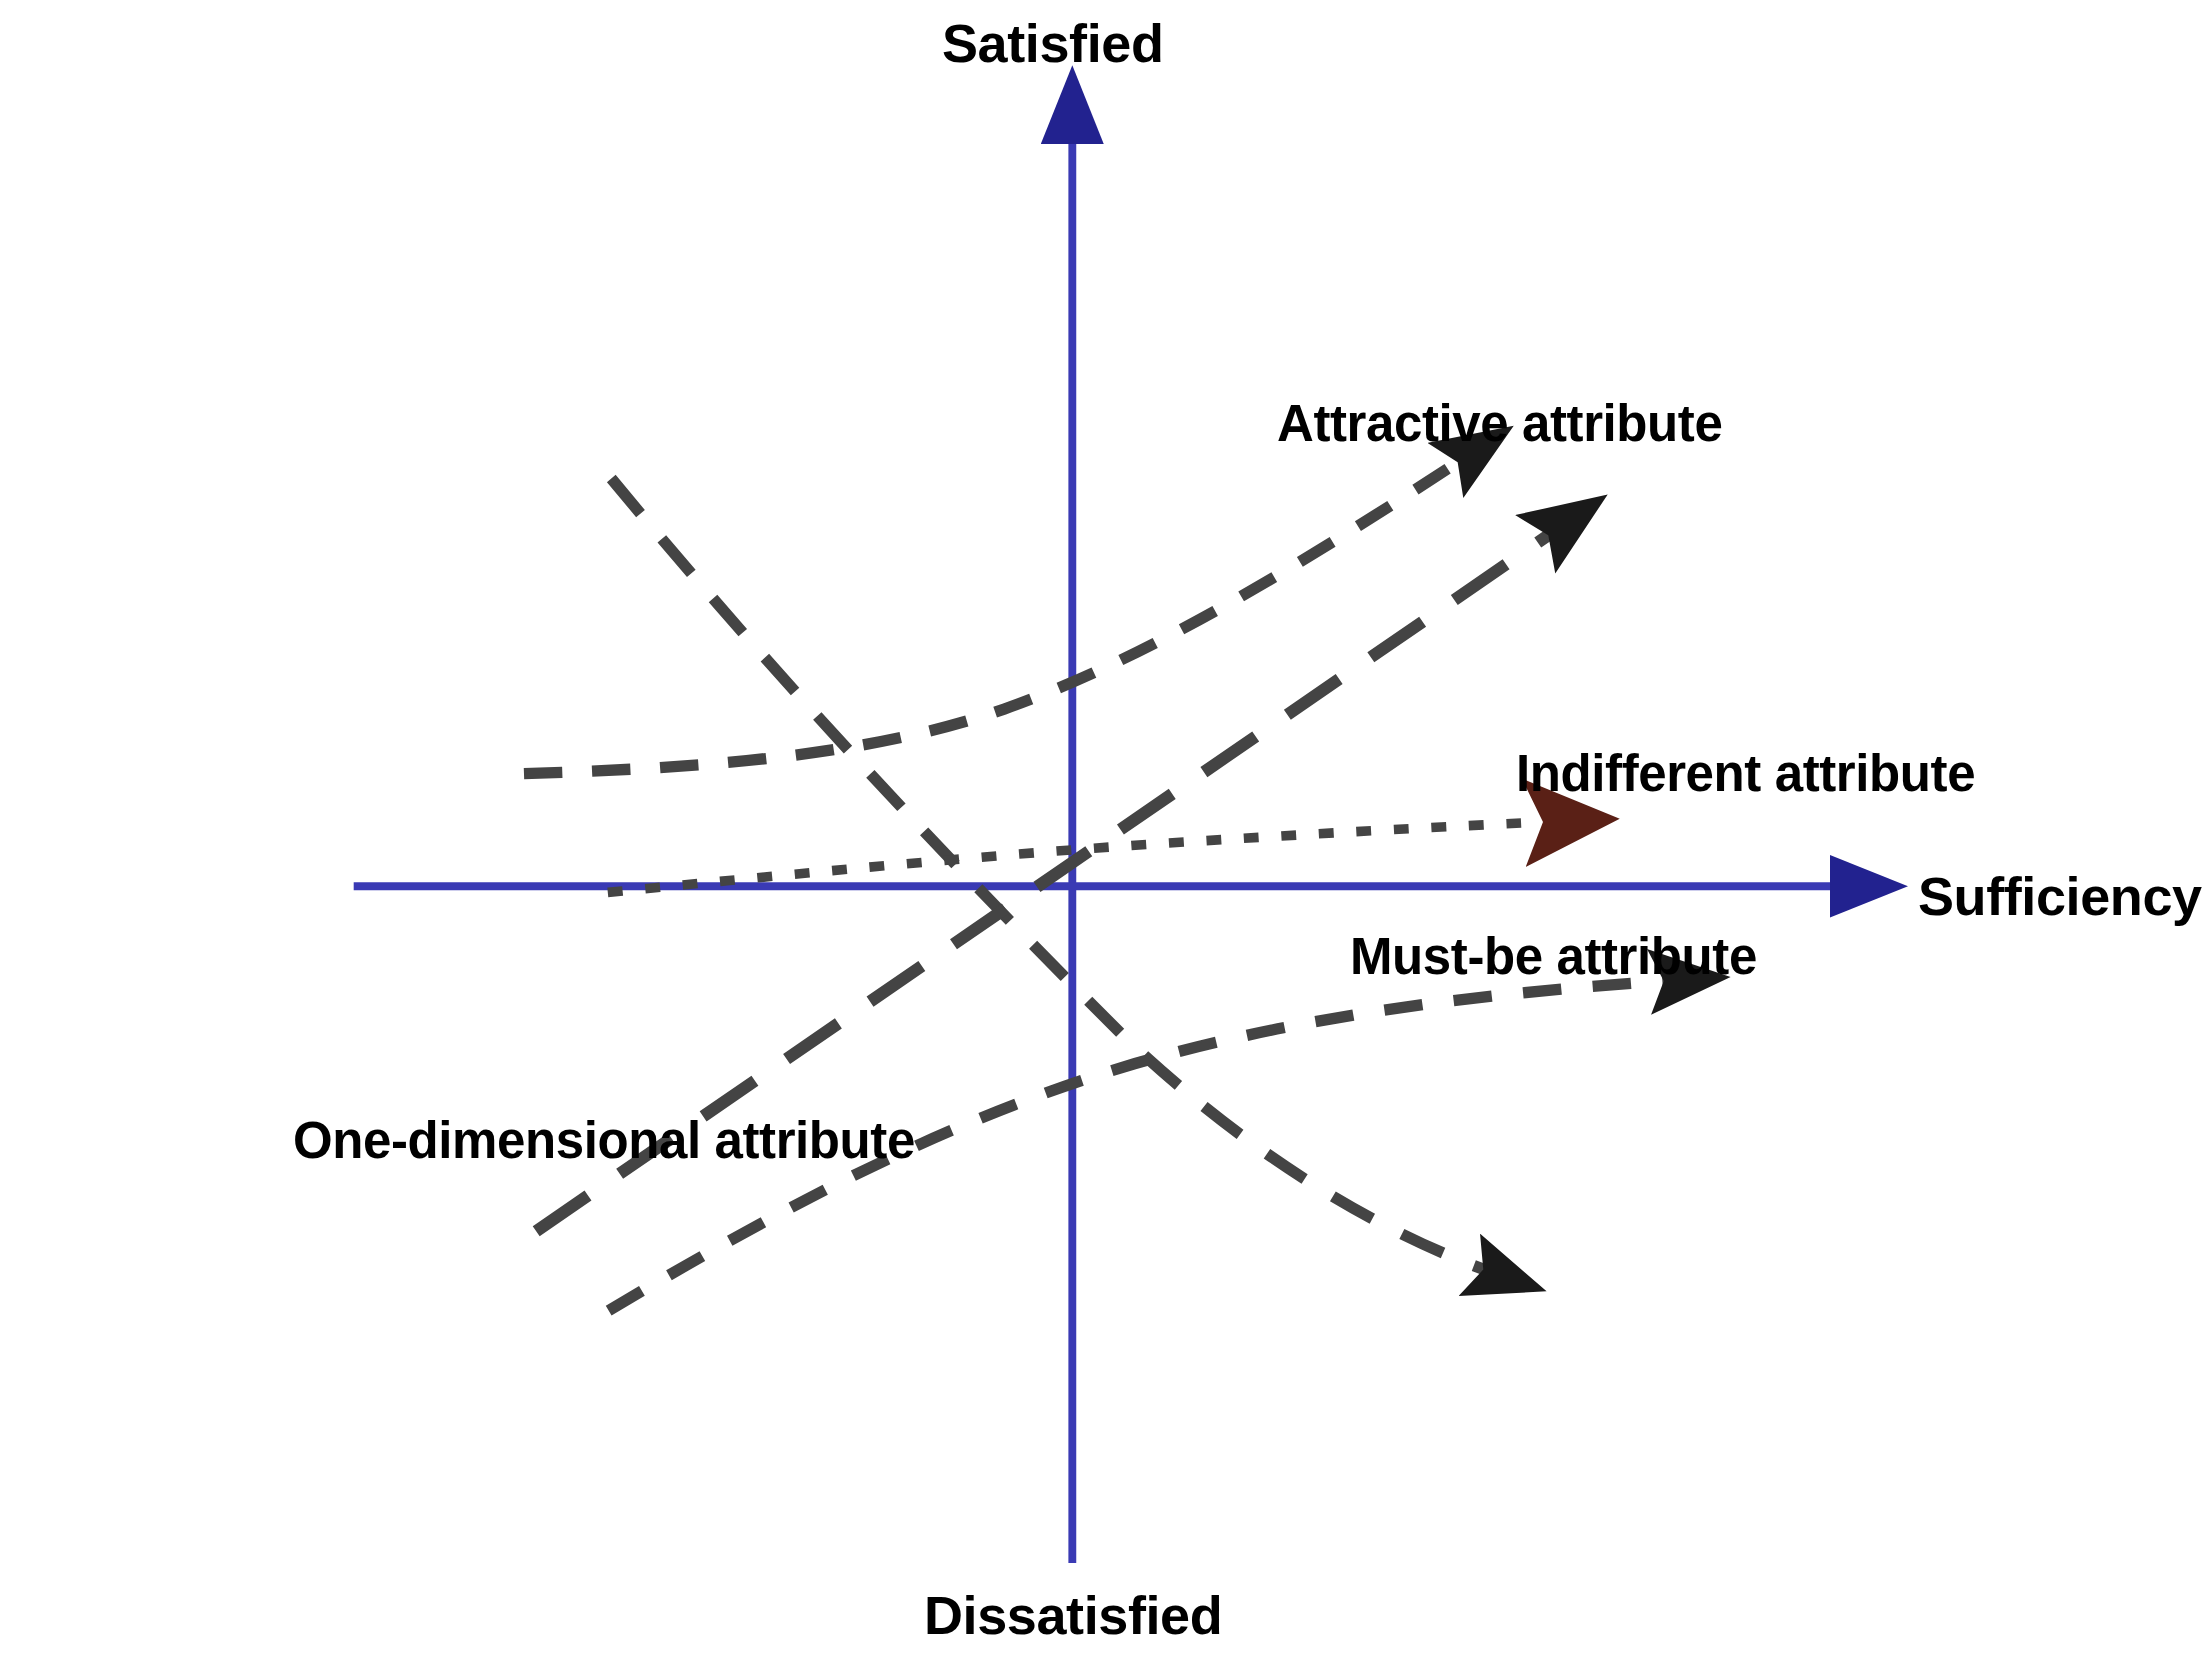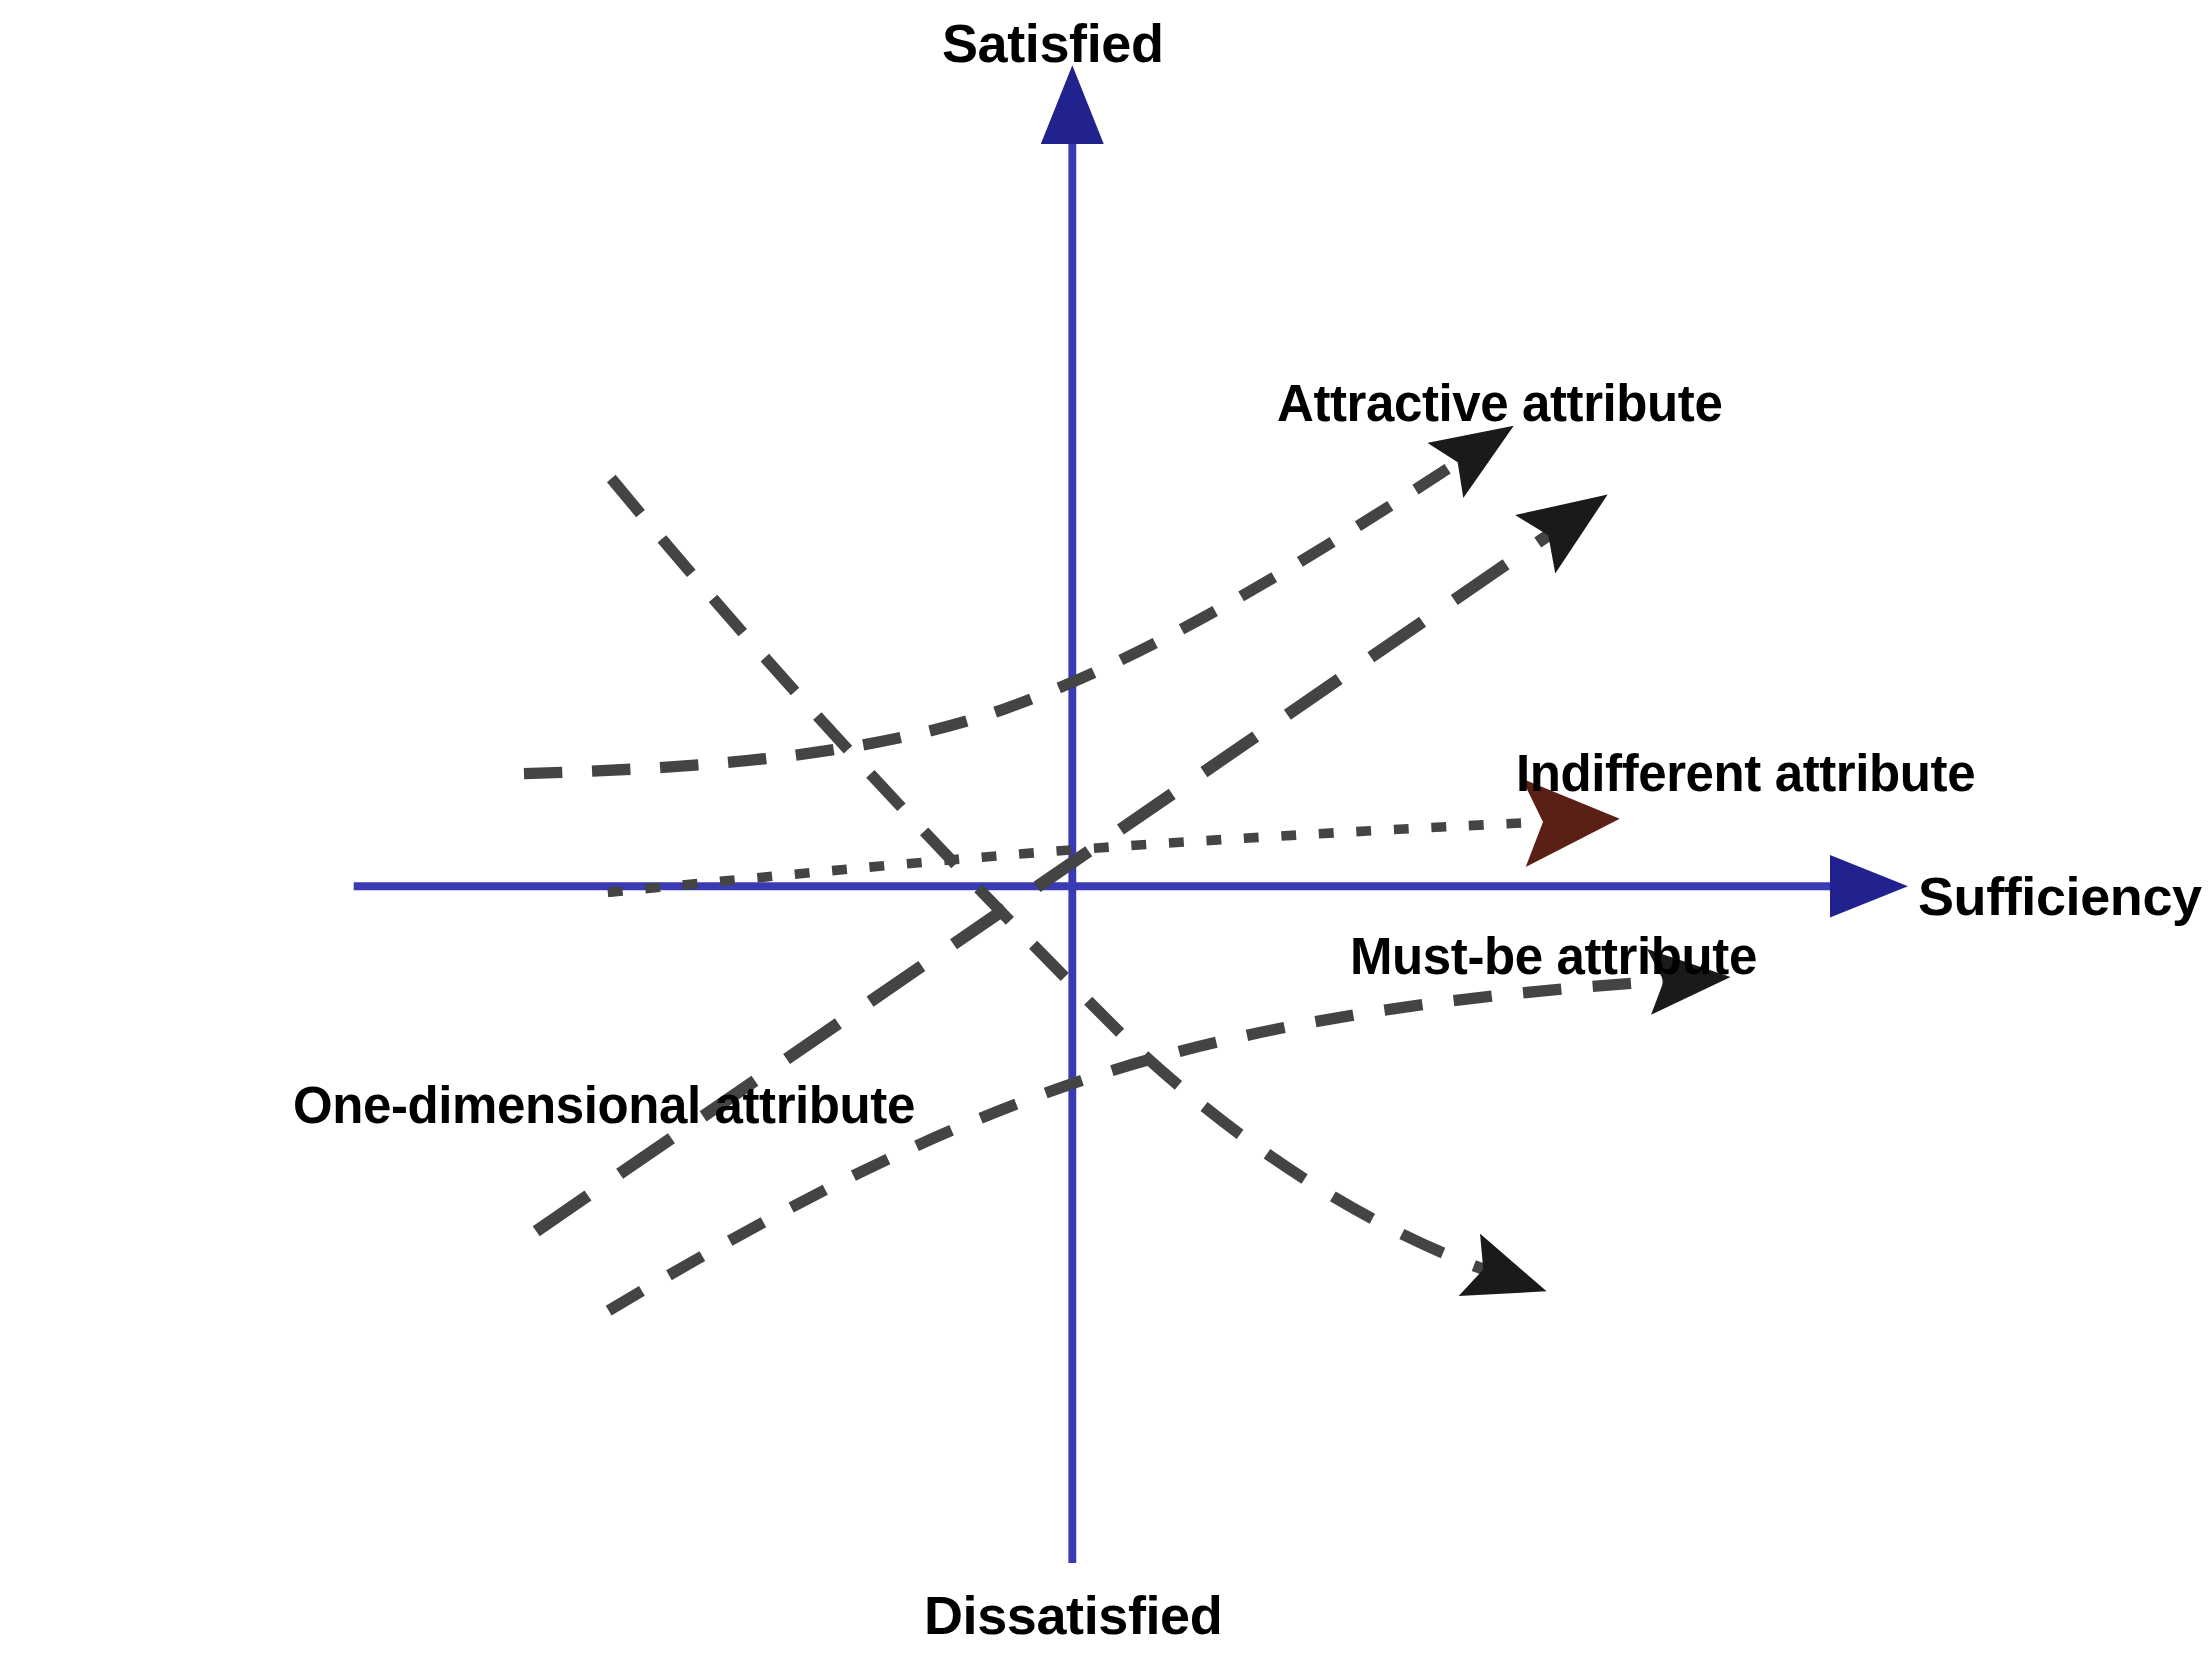--- a/index.html
+++ b/index.html
@@ -36,24 +36,24 @@
     letter-spacing: -0.4px;
   }
   .axis-lbl { font-size: 54px; }
   .curve-lbl { font-size: 51px; }
 
   #label-satisfied      { left: 942px; top: 15.7px; }
   #label-dissatisfied   { left: 908px; top: 1588px; margin-left: 16px; }
   #label-insufficiency  { left: 24.5px;   top: 863px; }
   #label-sufficiency    { left: 1918px; top: 869px; }
   #label-reverse        { left: 402px;  top: 426px; }
-  #label-attractive     { left: 1277px; top: 378px; }
+  #label-attractive     { left: 1277px; top: 398px; }
   #label-indifferent    { left: 1516px; top: 748px; }
   #label-mustbe         { left: 1350px; top: 914px; margin-top: 17px; }
-  #label-onedimensional { left: 293px;  top: 1080px; }
+  #label-onedimensional { left: 293px;  top: 1115px; }
 </style>
 </head>
 <body style="background: rgb(255, 255, 255);">
 
 <div id="stage" style="background: rgb(255, 255, 255);">
 
   <svg id="kano-svg" viewBox="0 0 2532 1916" xmlns="http://www.w3.org/2000/svg">
 
     <defs>
       <marker id="arrow-blue" markerWidth="10" markerHeight="10" refX="5.2" refY="4" orient="auto" markerUnits="strokeWidth">

